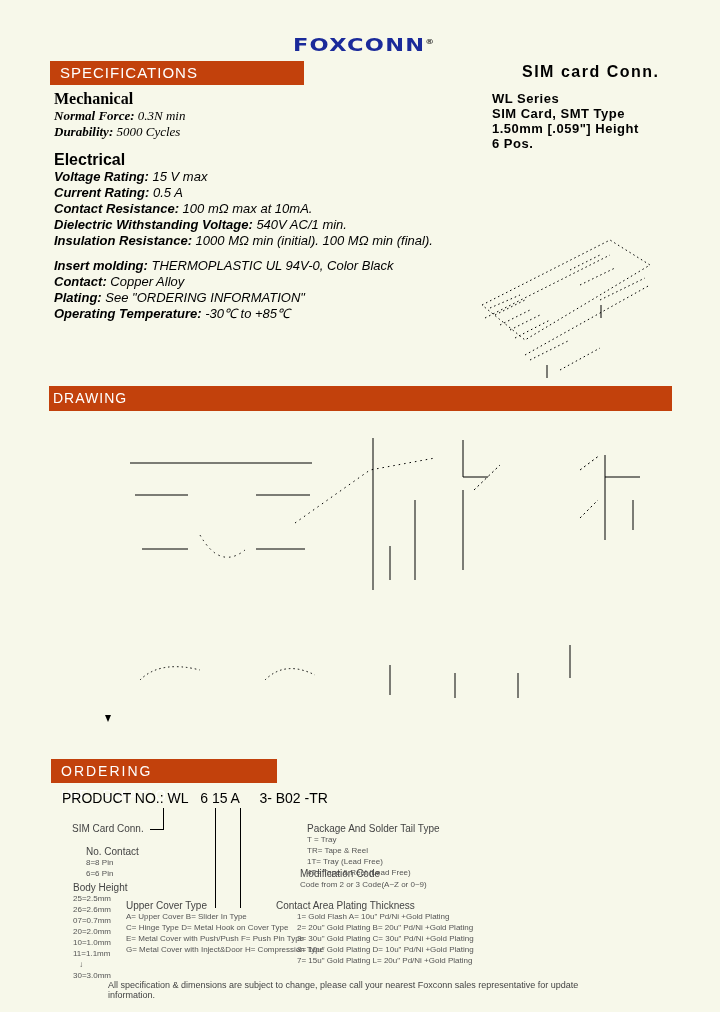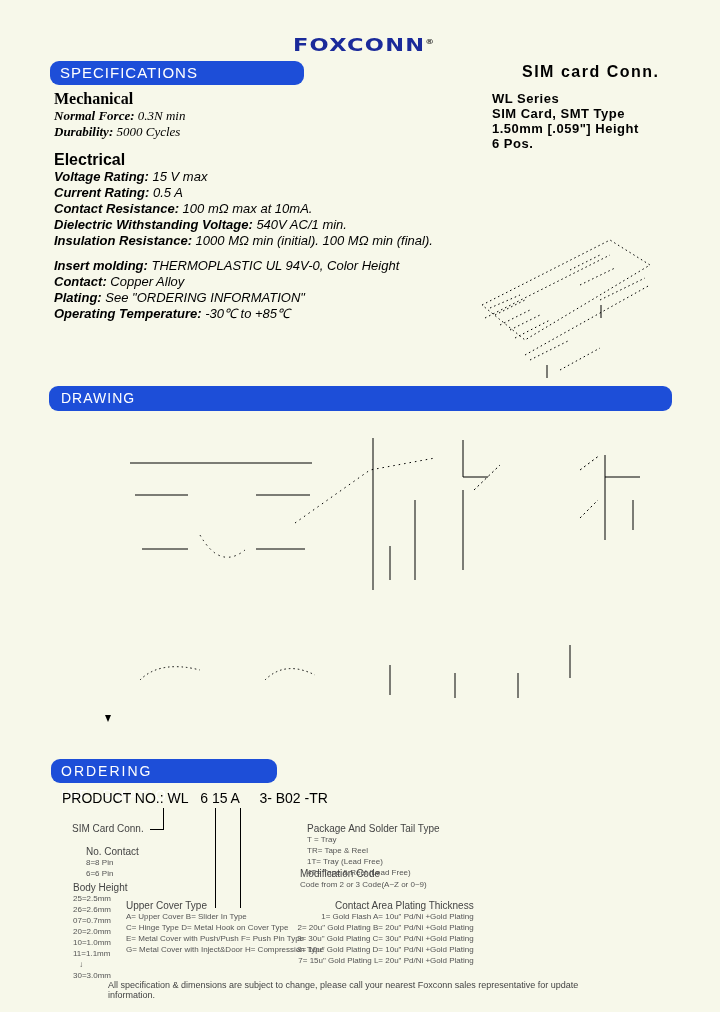--- a/index.html
+++ b/index.html
@@ -2,21 +2,21 @@
 <html><head>
 <meta charset="utf-8">
 <style>
   html, body { margin:0; padding:0; }
   body { width:720px; height:1012px; background:#f7f8ea; position:relative; overflow:hidden;
          font-family:"Liberation Sans", sans-serif; color:#000; }
   .abs { position:absolute; }
   .logo { left:293px; top:34px; font-family:"DejaVu Sans", sans-serif; font-weight:bold; font-size:18px;
           color:#1a2a9a; letter-spacing:1px; transform:scaleX(1.25); transform-origin:left; }
   .logo sup { font-size:7px; color:#333; }
-  .bar { background:#1d4ed8; color:#fff; font-size:15px; letter-spacing:1px; height:24px; line-height:24px; padding-left:10px; box-sizing:border-box;border-radius:9px; }
+  .bar { background:#c2410c; color:#fff; font-size:15px; letter-spacing:1px; height:24px; line-height:24px; padding-left:10px; box-sizing:border-box; }
   .h2 { font-size:16px; font-weight:bold; }
   .spec { font-size:13px; font-style:italic; line-height:16px; }
   .spec b { font-weight:bold;text-align:center; }
   .right-title { font-size:16px; font-weight:bold; letter-spacing:1.5px; }
   .right-info { font-size:13px; font-weight:bold; line-height:15px; letter-spacing:0.5px; }
   .prodno { font-size:14px; }
   .small { font-size:8px; color:#555; line-height:11px; }
   .sub { font-size:10px; color:#444; }
   .vline { position:absolute; width:1px; background:#000; }
   .hline { position:absolute; height:1px; background:#000; }
@@ -38,21 +38,21 @@
 <div class="abs" style="left:54px;top:151px;">
   <div class="h2">Electrical</div>
   <div class="spec"><b>Voltage Rating:</b><span> 15 V max</span></div>
   <div class="spec"><b>Current Rating:</b><span> 0.5 A</span></div>
   <div class="spec"><b>Contact Resistance:</b><span> 100 mΩ max at 10mA.</span></div>
   <div class="spec"><b>Dielectric Withstanding Voltage:</b><span> 540V AC/1 min.</span></div>
   <div class="spec"><b>Insulation Resistance:</b><span> 1000 MΩ min (initial). 100 MΩ min (final).</span></div>
 </div>
 
 <div class="abs" style="left:54px;top:258px;">
-  <div class="spec"><b>Insert molding:</b><span> THERMOPLASTIC UL 94V-0, Color Height</span></div>
+  <div class="spec"><b>Insert molding:</b><span> THERMOPLASTIC UL 94V-0, Color Black</span></div>
   <div class="spec"><b>Contact:</b><span> Copper Alloy</span></div>
   <div class="spec"><b>Plating:</b><span> See "ORDERING INFORMATION"</span></div>
   <div class="spec"><b>Operating Temperature:</b><span> -30℃ to +85℃</span></div>
 </div>
 
 <div class="abs right-title" style="left:522px;top:63px;">SIM card Conn.</div>
 <div class="abs right-info" style="left:468px;top:91px;margin-left:24px;">
   <div>WL Series</div>
   <div>SIM Card, SMT Type</div>
   <div>1.50mm [.059"] Height</div>
@@ -67,21 +67,21 @@
     <path d="M40 100 L70 85 M30 95 L60 80 M45 108 L80 90"></path>
     <path d="M100 40 L130 25 M110 55 L145 38 M130 70 L175 48"></path>
     <path d="M60 130 L100 110 M90 140 L130 118"></path>
     <path d="M20 78 L50 65 M25 85 L55 70"></path>
   </g>
   <line x1="200" y1="0" x2="200" y2="0" stroke="#000"></line>
   <line x1="131" y1="75" x2="131" y2="88" stroke="#000"></line>
   <line x1="77" y1="135" x2="77" y2="148" stroke="#000"></line>
 </svg>
 
-<div class="abs bar" style="left:49px;top:386px;width:623px;height:25px;font-size:14px;padding-left:12px;">DRAWING</div>
+<div class="abs bar" style="left:49px;top:386px;width:623px;height:25px;font-size:14px;padding-left:4px;">DRAWING</div>
 
 <svg class="abs" style="left:50px;top:420px;" width="630" height="330">
   <g stroke="#000" stroke-width="1" fill="none">
 
     <line x1="80" y1="43" x2="262" y2="43"></line>
     <line x1="323" y1="18" x2="323" y2="170"></line>
     <line x1="85" y1="75" x2="138" y2="75"></line>
     <line x1="206" y1="75" x2="260" y2="75"></line>
     <line x1="92" y1="129" x2="138" y2="129"></line>
     <line x1="206" y1="129" x2="255" y2="129"></line>
@@ -172,21 +172,21 @@
   <div class="small">TR= Tape &amp; Reel</div>
   <div class="small">1T= Tray (Lead Free)</div>
   <div class="small">4T= Tape &amp; Reel (Lead Free)</div>
 </div>
 
 <div class="abs" style="left:300px;top:868px;">
   <div class="sub">Modification Code</div>
   <div class="small">Code from 2 or 3 Code(A~Z or 0~9)</div>
 </div>
 
-<div class="abs" style="left:276px;top:900px;text-align:right;">
+<div class="abs" style="left:276px;top:900px;">
   <div class="sub">Contact Area Plating Thickness</div>
   <div style="padding-left:21px;">
     <div class="small">1= Gold Flash        A= 10u" Pd/Ni +Gold Plating</div>
     <div class="small">2= 20u" Gold Plating  B= 20u" Pd/Ni +Gold Plating</div>
     <div class="small">3= 30u" Gold Plating  C= 30u" Pd/Ni +Gold Plating</div>
     <div class="small">8= 10u" Gold Plating  D= 10u" Pd/Ni +Gold Plating</div>
     <div class="small">7= 15u" Gold Plating  L= 20u" Pd/Ni +Gold Plating</div>
   </div>
 </div>
 

